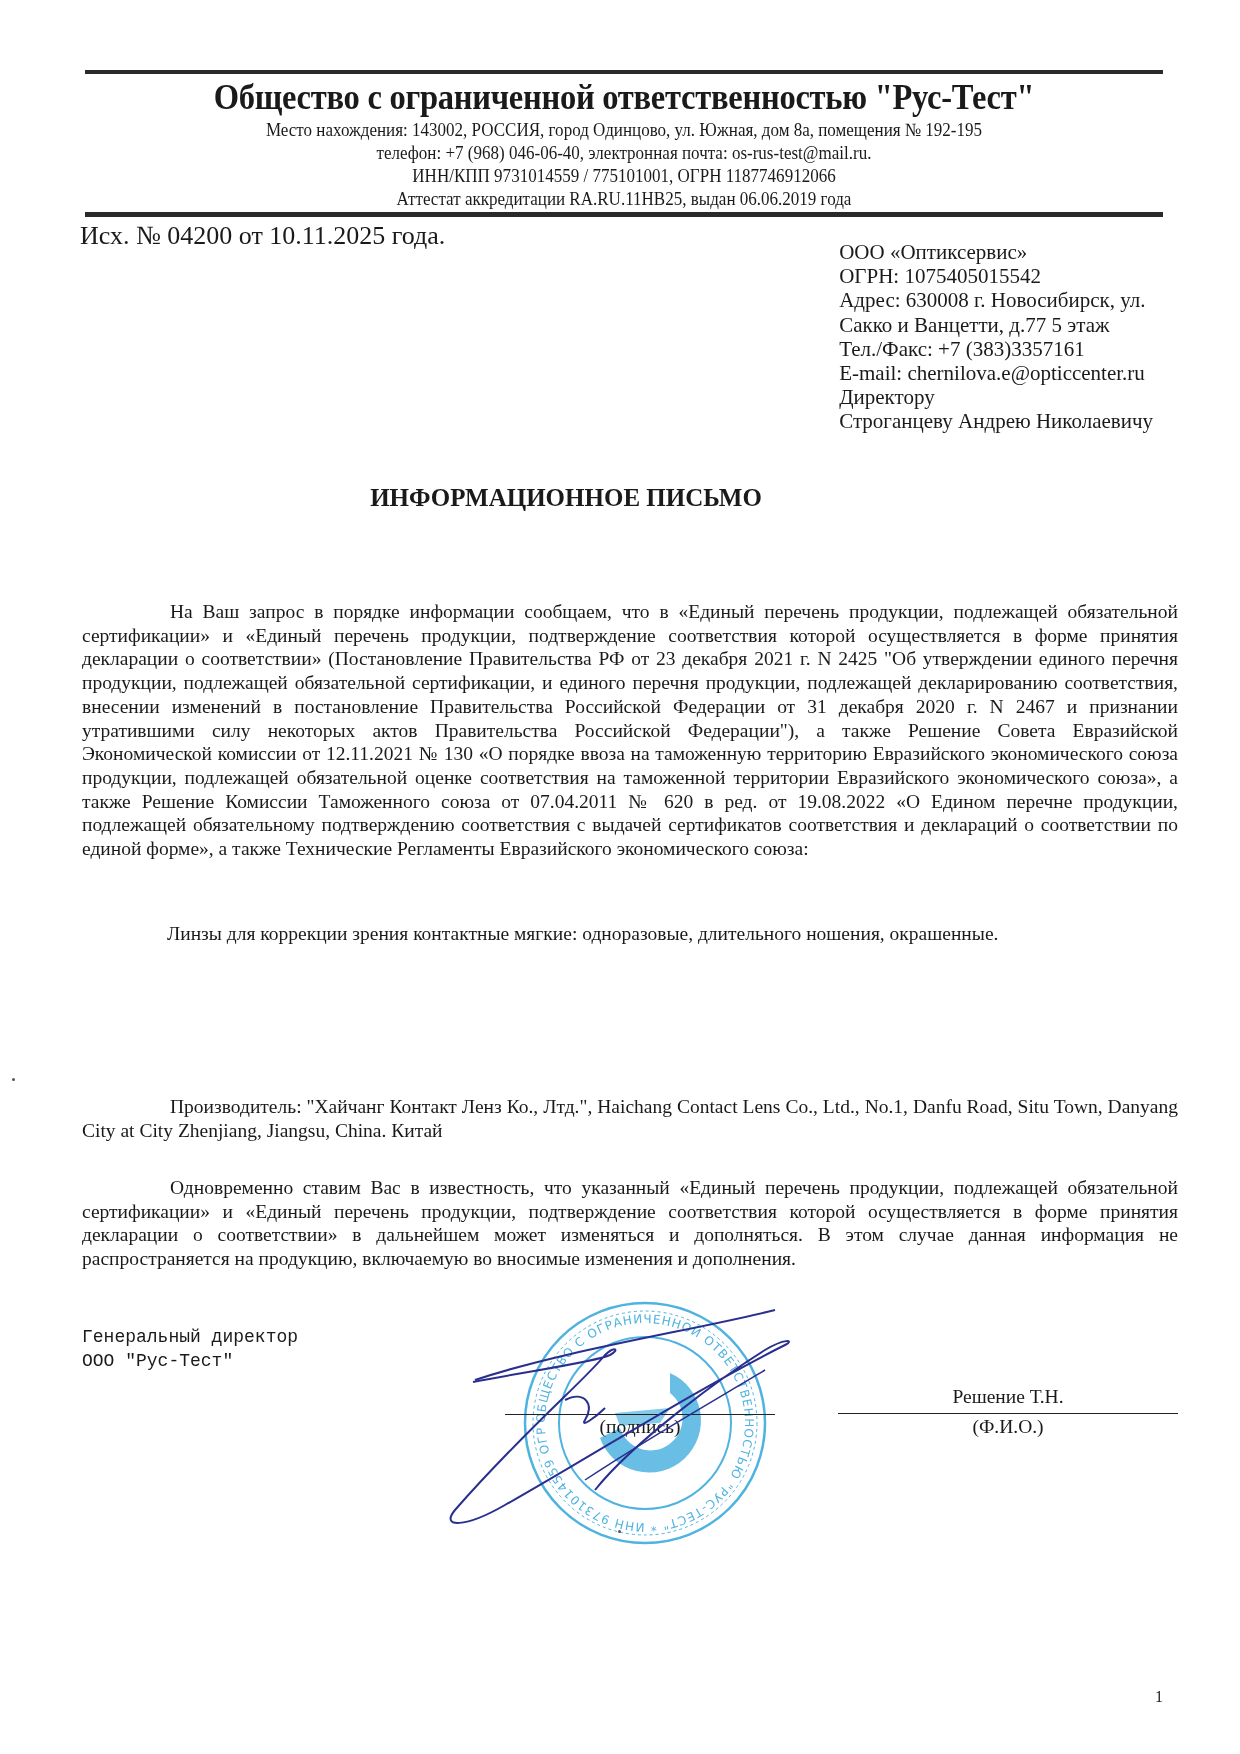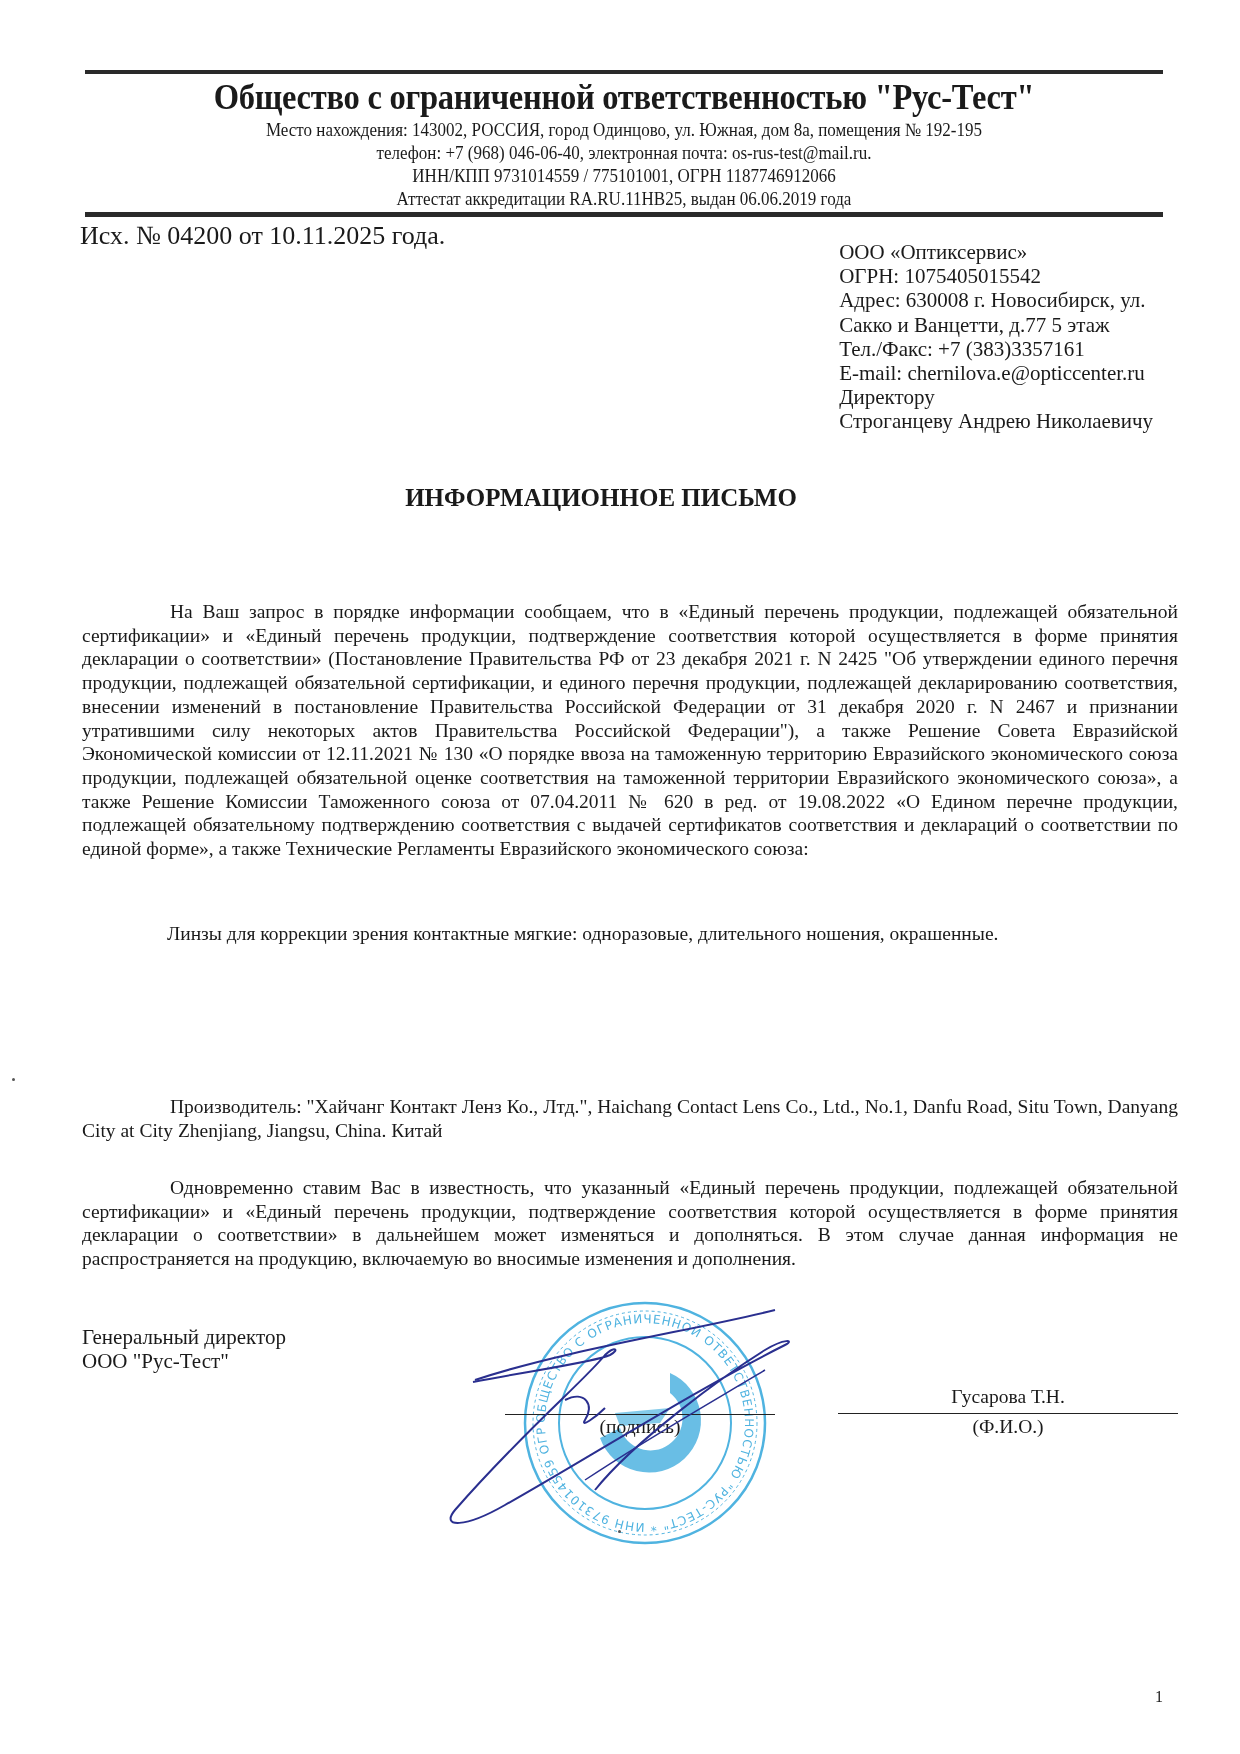--- a/index.html
+++ b/index.html
@@ -9,26 +9,26 @@
   .rule-top { left: 85px; width: 1078px; top: 70px; height: 4px; background: #2a2a2a; }
   .rule-bottom { left: 85px; width: 1078px; top: 212px; height: 5px; background: #2a2a2a; }
   .org-title { left: 85px; width: 1078px; top: 78px; text-align: center;
                font-size: 35px; font-weight: bold; letter-spacing: -0.3px;
                transform: scaleX(0.93); transform-origin: center; }
   .hdr-line { left: 85px; width: 1078px; text-align: center; font-size: 18.5px;
               transform: scaleX(0.92); transform-origin: center; }
   .outgoing { left: 80px; top: 221px; font-size: 26px; }
   .recipient { right: 87px; top: 240px; text-align: left; font-size: 21px; line-height: 24.2px; }
   .recipient div { white-space: nowrap; }
-  .doc-title { left: 0; width: 1132px; top: 484px; text-align: center; font-size: 25px; font-weight: bold; margin-left: 35px; }
+  .doc-title { left: 0; width: 1132px; top: 484px; text-align: center; font-size: 25px; font-weight: bold; }
   .para { left: 82px; width: 1096px; font-size: 19.5px; line-height: 23.7px; text-align: justify; margin-top: 40px; }
   .para.indent { text-indent: 88px; }
   .product { left: 167px; font-size: 19.5px; line-height: 23.7px; }
   .product div { white-space: nowrap; }
-  .signer { left: 82px; top: 1326px; font-size: 21px; line-height: 23.7px; }
+  .signer { left: 82px; top: 1326px; font-size: 18px; line-height: 23.7px; font-family: Liberation Mono, monospace; }
   .sig-line { left: 505px; width: 270px; top: 1414px; height: 1px; background: #222; }
   .sig-caption { left: 505px; width: 270px; top: 1416px; text-align: center; font-size: 19.5px; }
   .name-line { left: 838px; width: 340px; top: 1413px; height: 1px; background: #222; }
   .name-text { left: 838px; width: 340px; top: 1386px; text-align: center; font-size: 19.5px; }
   .name-caption { left: 838px; width: 340px; top: 1416px; text-align: center; font-size: 19.5px; }
   .stamp { left: 520px; top: 1298px; width: 250px; height: 250px; }
   .signature { left: 445px; top: 1290px; width: 350px; height: 250px; }
   .page-num { left: 1155px; top: 1688px; font-size: 16px; }
   .speck { width: 3px; height: 3px; background: #555; border-radius: 50%; }
 </style>
@@ -90,20 +90,20 @@
 <div class="abs sig-line"></div>
 <div class="abs sig-caption">(подпись)</div>
 
 <svg class="abs signature" viewBox="0 0 350 250">
   <path d="M30,90 C120,60 250,40 330,20" fill="none" stroke="#2a2f8f" stroke-width="2"></path>
   <path d="M28,92 C90,80 150,72 165,65 C175,60 170,55 160,65 C140,90 80,140 10,220 C-5,238 20,238 60,215 C140,170 250,100 340,55 C350,50 340,48 320,60 C280,85 190,150 150,200" fill="none" stroke="#2a2f8f" stroke-width="2"></path>
   <path d="M120,110 C140,100 150,115 140,130 C135,138 150,128 160,118" fill="none" stroke="#2a2f8f" stroke-width="2"></path>
   <path d="M140,190 C200,150 270,110 320,80" fill="none" stroke="#2a2f8f" stroke-width="1.5"></path>
 </svg>
 
-<div class="abs name-text">Гусарова Т.Н.</div>
+<div class="abs name-text">Решение Т.Н.</div>
 <div class="abs name-line"></div>
 <div class="abs name-caption">(Ф.И.О.)</div>
 
 <div class="abs speck" style="left:12px;top:1078px"></div>
 <div class="abs speck" style="left:618px;top:1530px"></div>
 
 <div class="abs page-num">1</div>
 
 </body></html>

